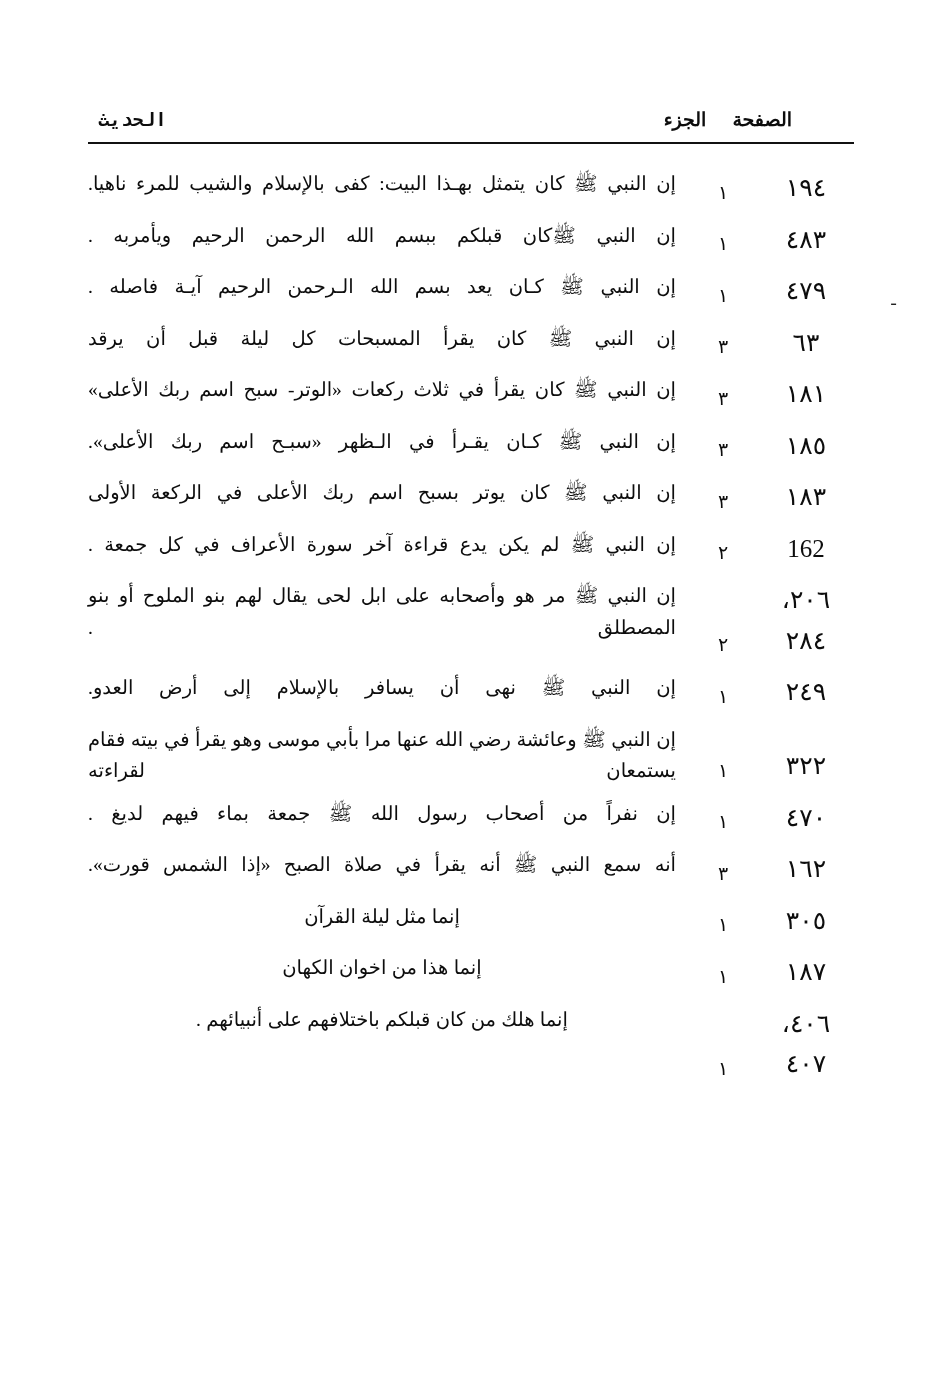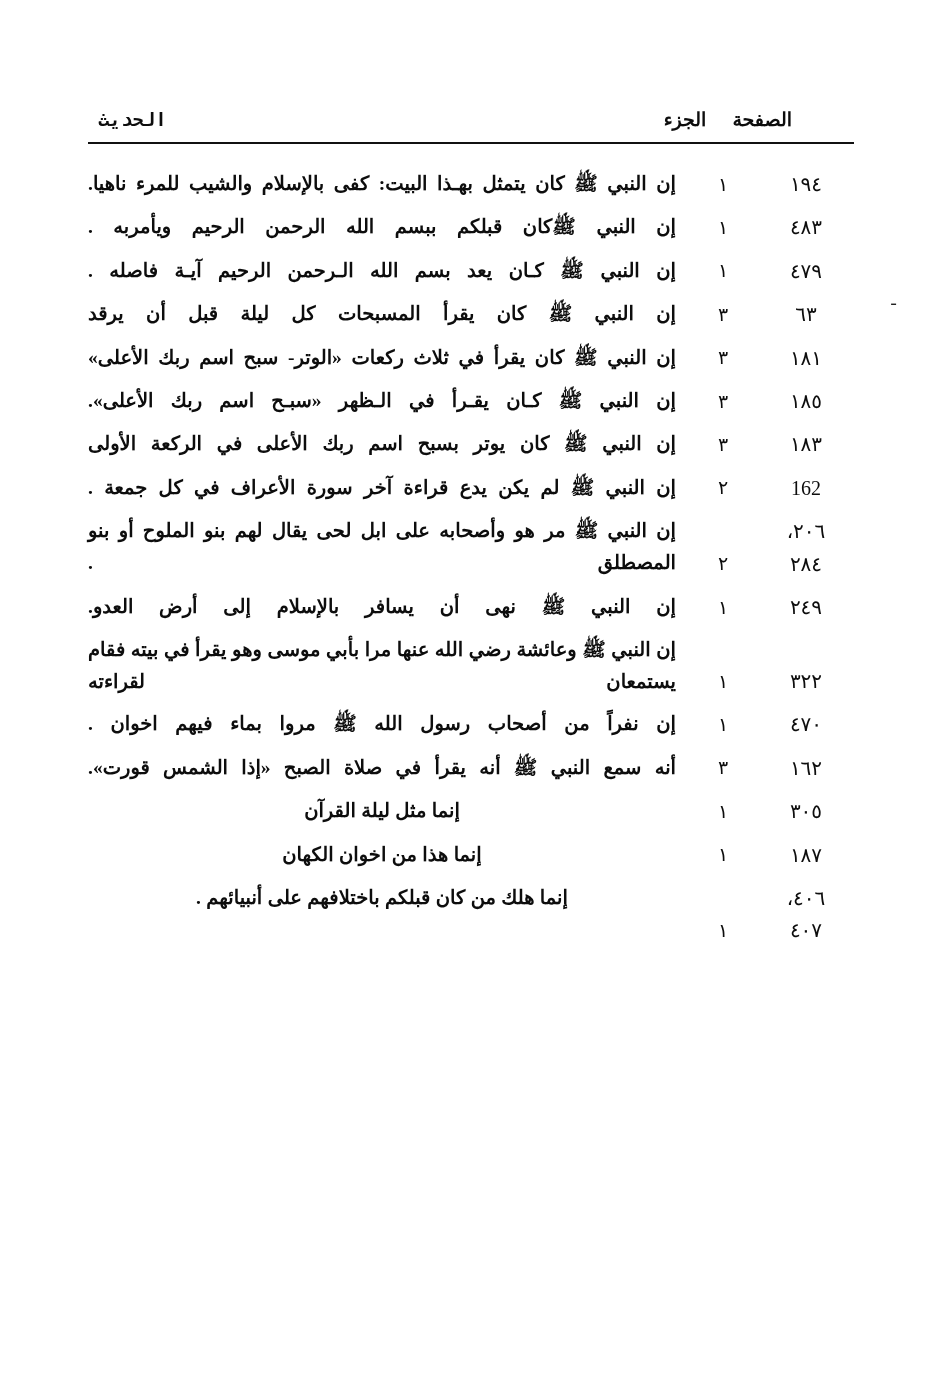--- a/index.html
+++ b/index.html
@@ -68,36 +68,35 @@
   }
   .index-table td {
     vertical-align: top;
     padding: 0 0 11px 0;
     font-size: 19.5px;
     line-height: 1.62;
   }
   td.col-page {
     width: 96px;
     text-align: center;
-    font-size: 20px;
+    font-size: 25px;
     direction: rtl;
     white-space: pre-line;
     padding-left: 6px;
   }
   td.col-part {
     width: 58px;
     text-align: center;
     font-size: 19px;
   }
   td.col-hadith {
     text-align: justify;
     text-align-last: justify;
     padding-right: 18px;
     word-spacing: 0.5px;
-    font-weight: bold;
   }
   td.col-hadith.short {
     text-align: center;
     text-align-last: center;
   }
   
   td.col-page, td.col-part {
     vertical-align: bottom;
     padding-bottom: 11px;
   }
@@ -195,21 +194,21 @@
           <td class="col-hadith">إن النبي ﷺ نهى أن يسافر بالإسلام إلى أرض العدو.</td>
         </tr>
         <tr>
           <td class="col-page">٣٢٢</td>
           <td class="col-part">١</td>
           <td class="col-hadith">إن النبي ﷺ وعائشة رضي الله عنها مرا بأبي موسى وهو يقرأ في بيته فقام يستمعان لقراءته</td>
         </tr>
         <tr>
           <td class="col-page">٤٧٠</td>
           <td class="col-part">١</td>
-          <td class="col-hadith">إن نفراً من أصحاب رسول الله ﷺ مروا بماء فيهم اخوان .</td>
+          <td class="col-hadith">إن نفراً من أصحاب رسول الله ﷺ جمعة بماء فيهم لديغ .</td>
         </tr>
         <tr>
           <td class="col-page">١٦٢</td>
           <td class="col-part">٣</td>
           <td class="col-hadith">أنه سمع النبي ﷺ أنه يقرأ في صلاة الصبح «إذا الشمس قورت».</td>
         </tr>
         <tr>
           <td class="col-page">٣٠٥</td>
           <td class="col-part">١</td>
           <td class="col-hadith short">إنما مثل ليلة القرآن</td>

